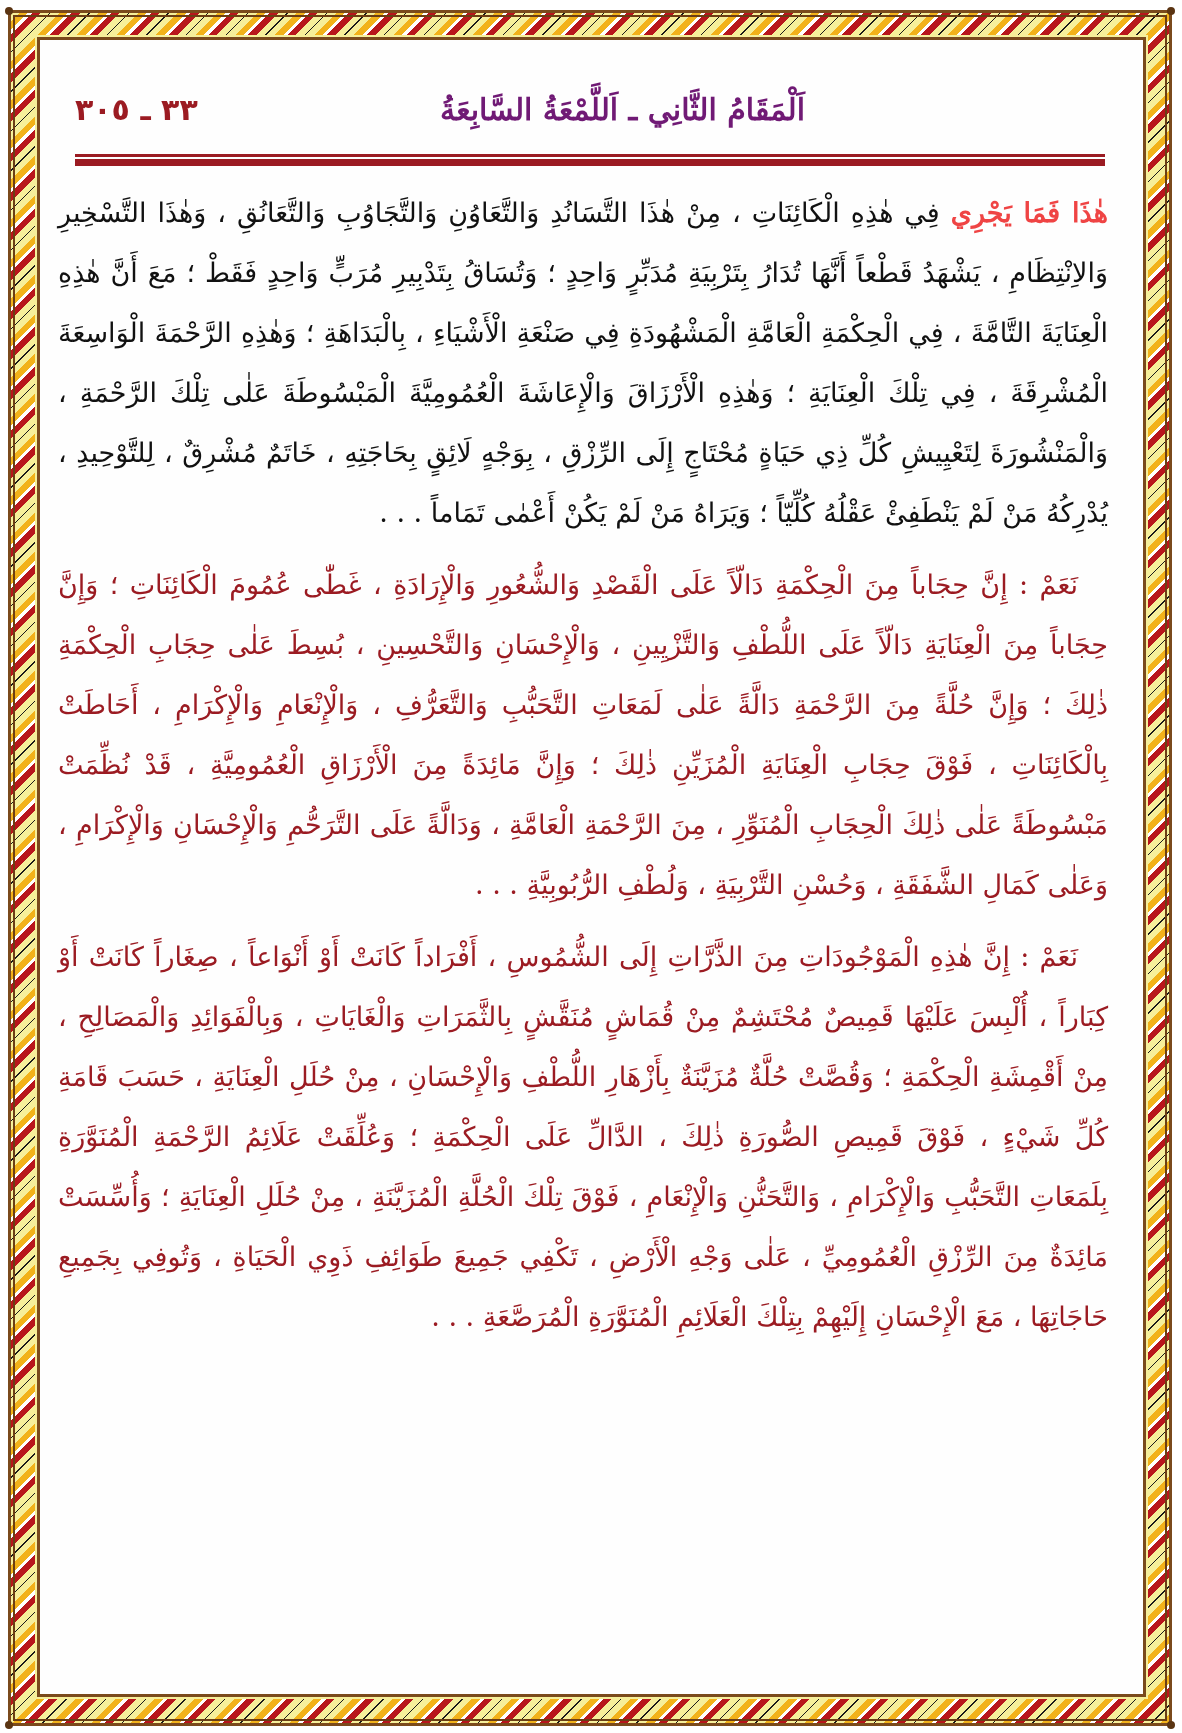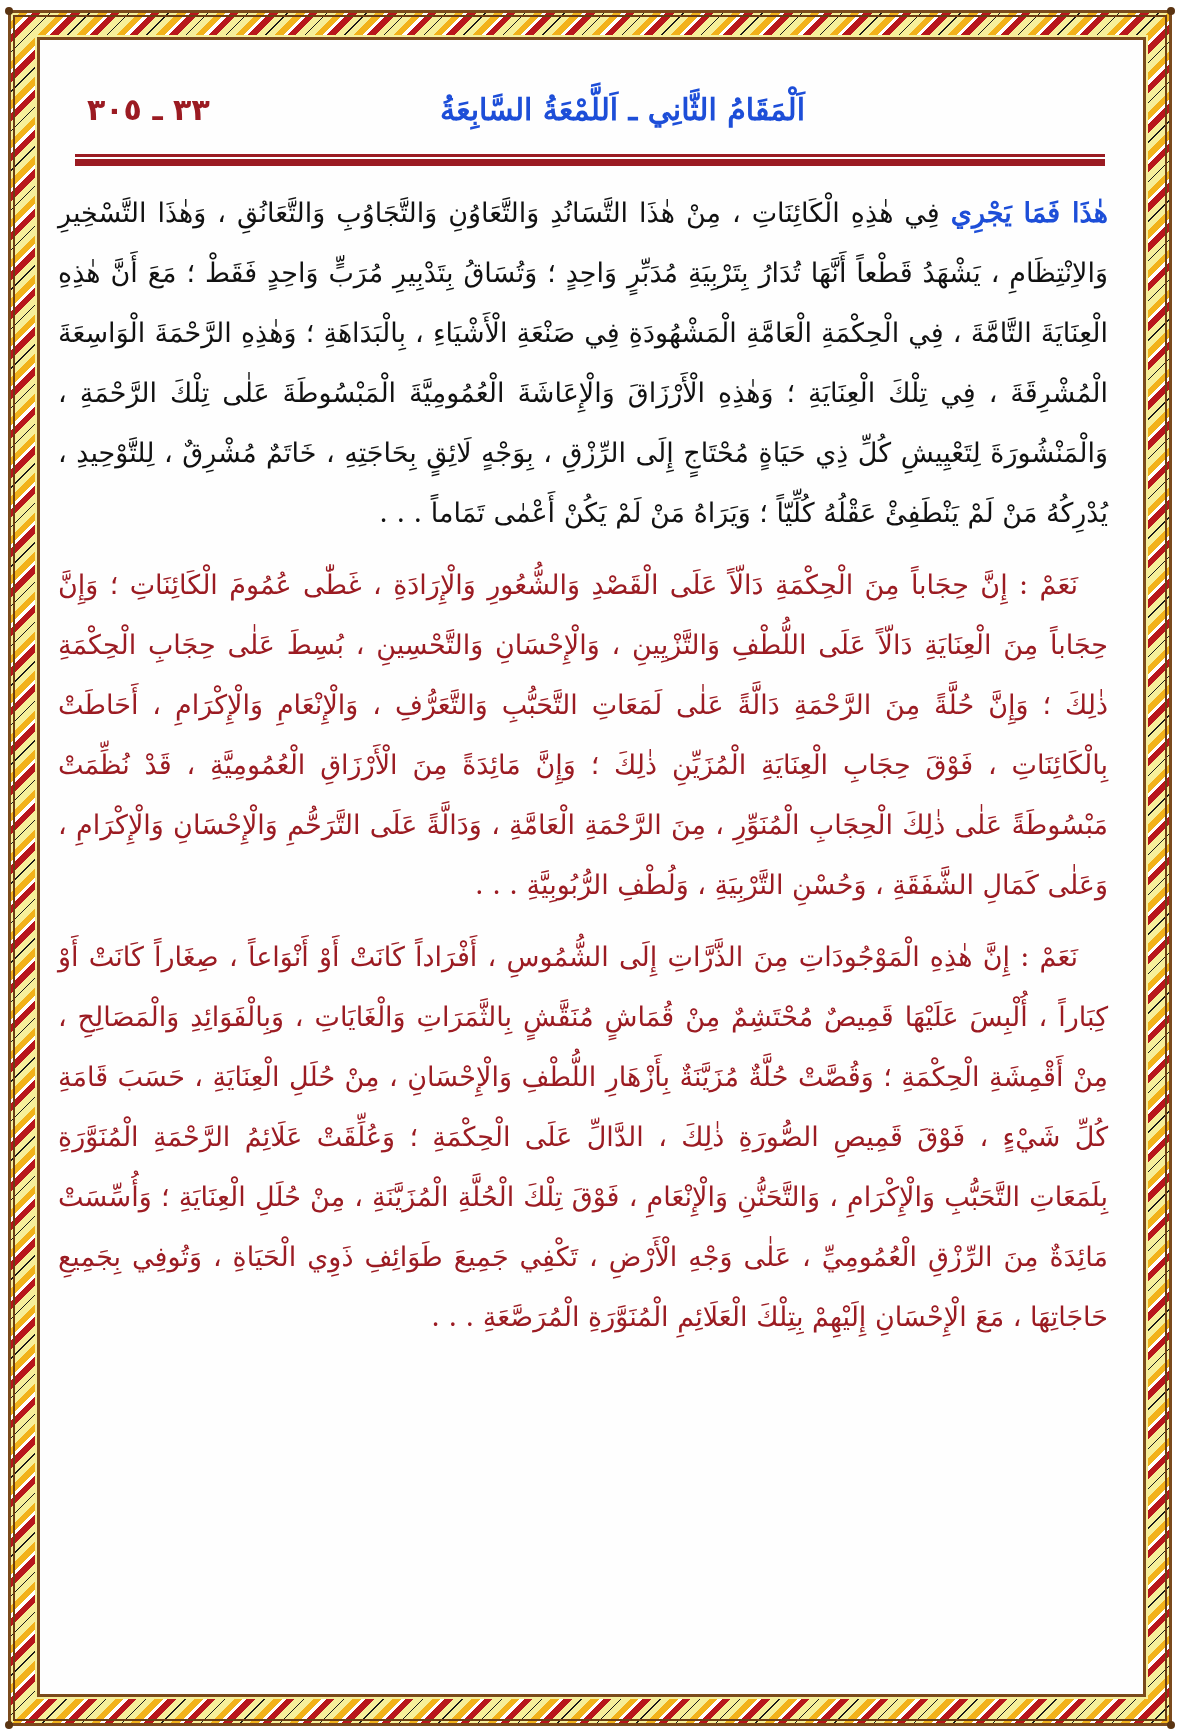--- a/index.html
+++ b/index.html
@@ -37,46 +37,46 @@
       outline: 2px solid #f6ef9a;
       background: #fefefe;
     }
     
     .header {
       position: absolute; left: 75px; top: 88px; width: 1030px; height: 50px;
       direction: rtl;
     }
     .header-title {
       position: absolute; right: 300px; top: 0;
-      color: #1d4ed8; font-family: "DejaVu Serif", serif; font-weight: bold;
+      color: #701a75; font-family: "DejaVu Serif", serif; font-weight: bold;
       font-size: 30px; line-height: 44px; white-space: nowrap;
     }
     .page-number {
-      position: absolute; left: 12px; top: 0;
+      position: absolute; left: 0; top: 0;
       color: #9b1b22; font-family: "DejaVu Sans", sans-serif; font-weight: bold;
       font-size: 30px; line-height: 44px; white-space: nowrap; direction: rtl;
       letter-spacing: 4px;
     }
     .header-rule {
       position: absolute; left: 75px; top: 154px; width: 1030px; height: 12px;
     }
     .header-rule .thin { height: 3px; background: #9b1b22; }
     .header-rule .gap { height: 2px; }
     .header-rule .thick { height: 7px; background: #9b1b22; }
     
     .content {
       position: absolute; left: 58px; top: 183px; width: 1050px;
       direction: rtl; text-align: justify;
       font-family: "DejaVu Serif", serif;
       font-size: 27px; line-height: 60px;
     }
     .para { margin: 0; text-indent: 0; }
     .para.black { color: #111111; }
     .para.red { color: #9b1b22; font-weight: normal; text-indent: 30px; margin-top: 12px; }
-    .para .lead { color: #1d4ed8; font-weight: bold; }
+    .para .lead { color: #ef4444; font-weight: bold; }
   </style>
 </head>
 <body>
 
 <div class="frame-outer">
   <span class="corner-knob" style="left:-6px;top:-6px;"></span>
   <span class="corner-knob" style="right:-6px;top:-6px;"></span>
   <span class="corner-knob" style="left:-6px;bottom:-6px;"></span>
   <span class="corner-knob" style="right:-6px;bottom:-6px;"></span>
 </div>

